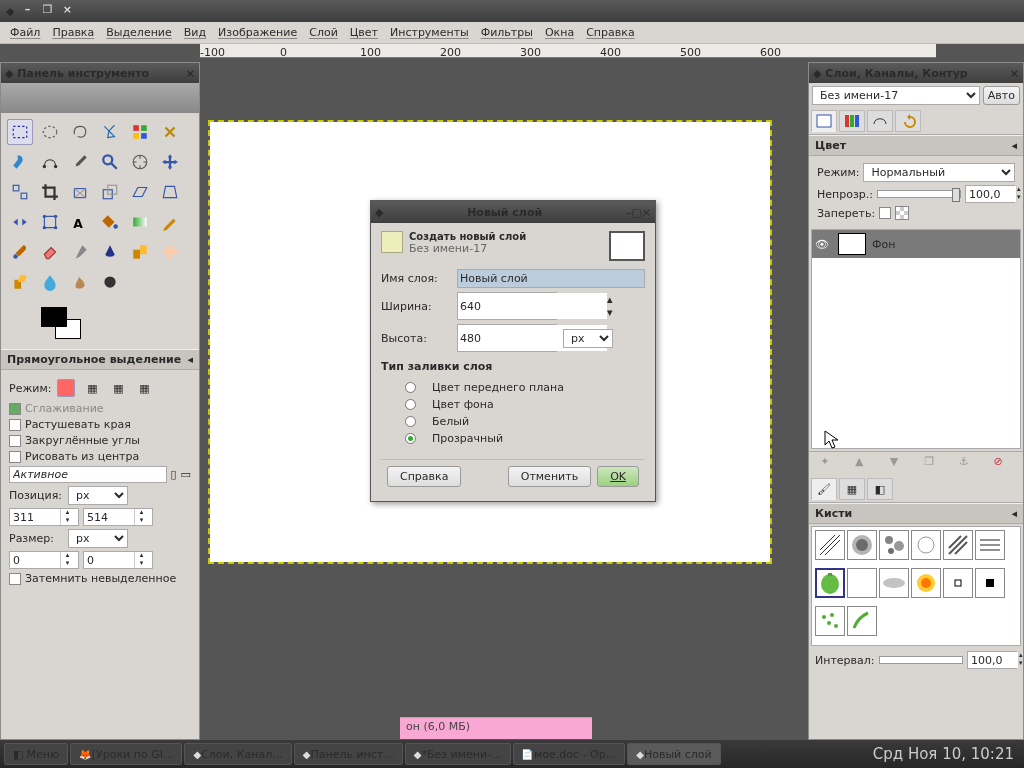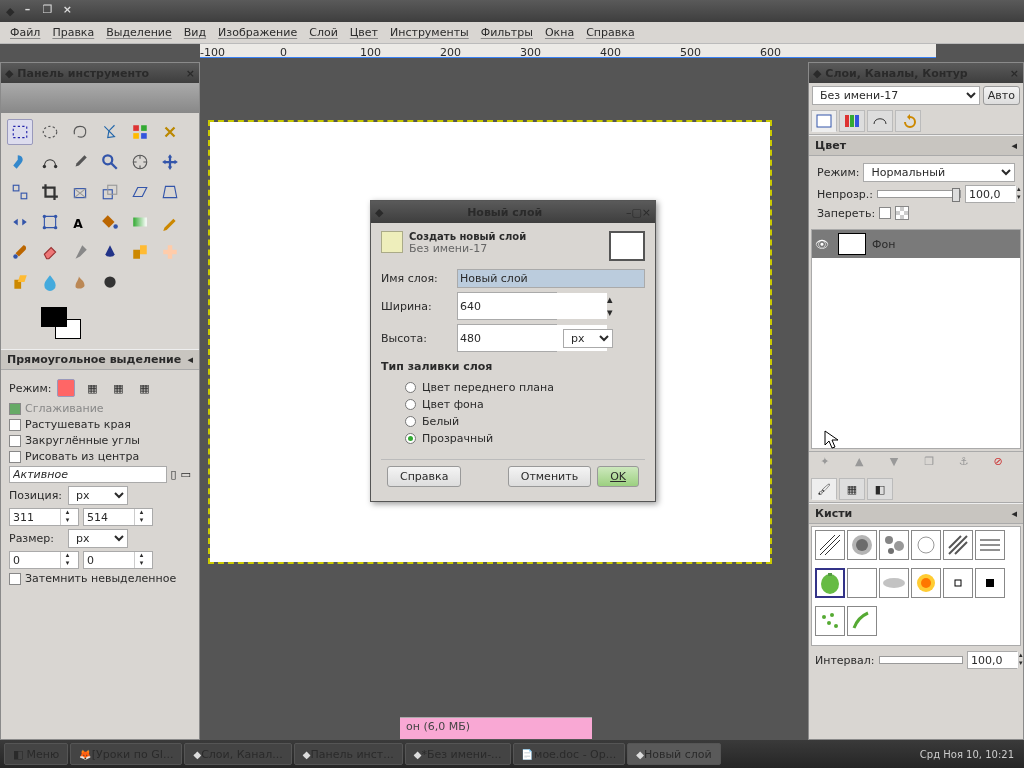--- a/index.html
+++ b/index.html
@@ -64,31 +64,31 @@
 .dlg-hdr .ic{width:22px;height:22px;background:#eeb;border:1px solid #aa8;margin-right:6px}
 .dlg-hdr h3{font-size:10px;font-weight:bold}
 .dlg-hdr small{color:#666}
 .dlg-prev{width:36px;height:30px;border:2px solid #555;background:#fff;margin-left:auto}
 .dlg-row{display:flex;align-items:center;margin:4px 0;gap:6px}
 .dlg-row label{width:70px}
 .dlg-row input{flex:1;border:1px solid #aaa;padding:2px;background:#fff}
 .dlg-row .w-dim{width:100px;flex:0 0 auto;display:flex;border:1px solid #aaa;background:#fff}
 .dlg-row .w-dim input{border:0;flex:1}
 .radio-grp{padding:4px 0 4px 24px}
-.radio-row{display:flex;align-items:center;margin:4px 0;gap:6px}
+.radio-row{display:flex;align-items:center;margin:4px 0;gap:16px}
 .radio{width:11px;height:11px;border:1px solid #777;border-radius:50%;background:#fff;display:flex;align-items:center;justify-content:center}
 .radio.on::after{content:"";width:5px;height:5px;background:#3a3;border-radius:50%}
 .dlg-btns{display:flex;gap:6px;padding:6px;justify-content:flex-end;border-top:1px solid #bbb;margin-top:6px}
 .btn{padding:3px 12px;border:1px solid #999;background:linear-gradient(#f4f4f4,#ddd);border-radius:3px}
 .btn.primary{background:linear-gradient(#cde8bd,#9cd080)}
 
 .taskbar{position:absolute;left:0;right:0;bottom:0;height:28px;background:linear-gradient(#3a3a3a,#262626);display:flex;align-items:center;padding:0 4px;gap:2px}
 .taskbar .titem{height:22px;padding:0 8px;background:#444;border:1px solid #555;color:#ddd;display:flex;align-items:center;border-radius:2px;font-size:10px;max-width:120px;overflow:hidden;white-space:nowrap}
 .taskbar .titem.act{background:#5a5a5a}
-.taskbar .clock{margin-left:auto;color:#ccc;padding:0 6px;font-size:10px}
+.taskbar .clock{margin-left:auto;color:#ccc;padding:0 6px;font-size:15px}
 </style>
 </head>
 <body>
 
 <div class="titlebar">
   <span>◆</span>
   <span class="wbtn">–</span>
   <span class="wbtn">❐</span>
   <span class="wbtn">×</span>
 </div>

